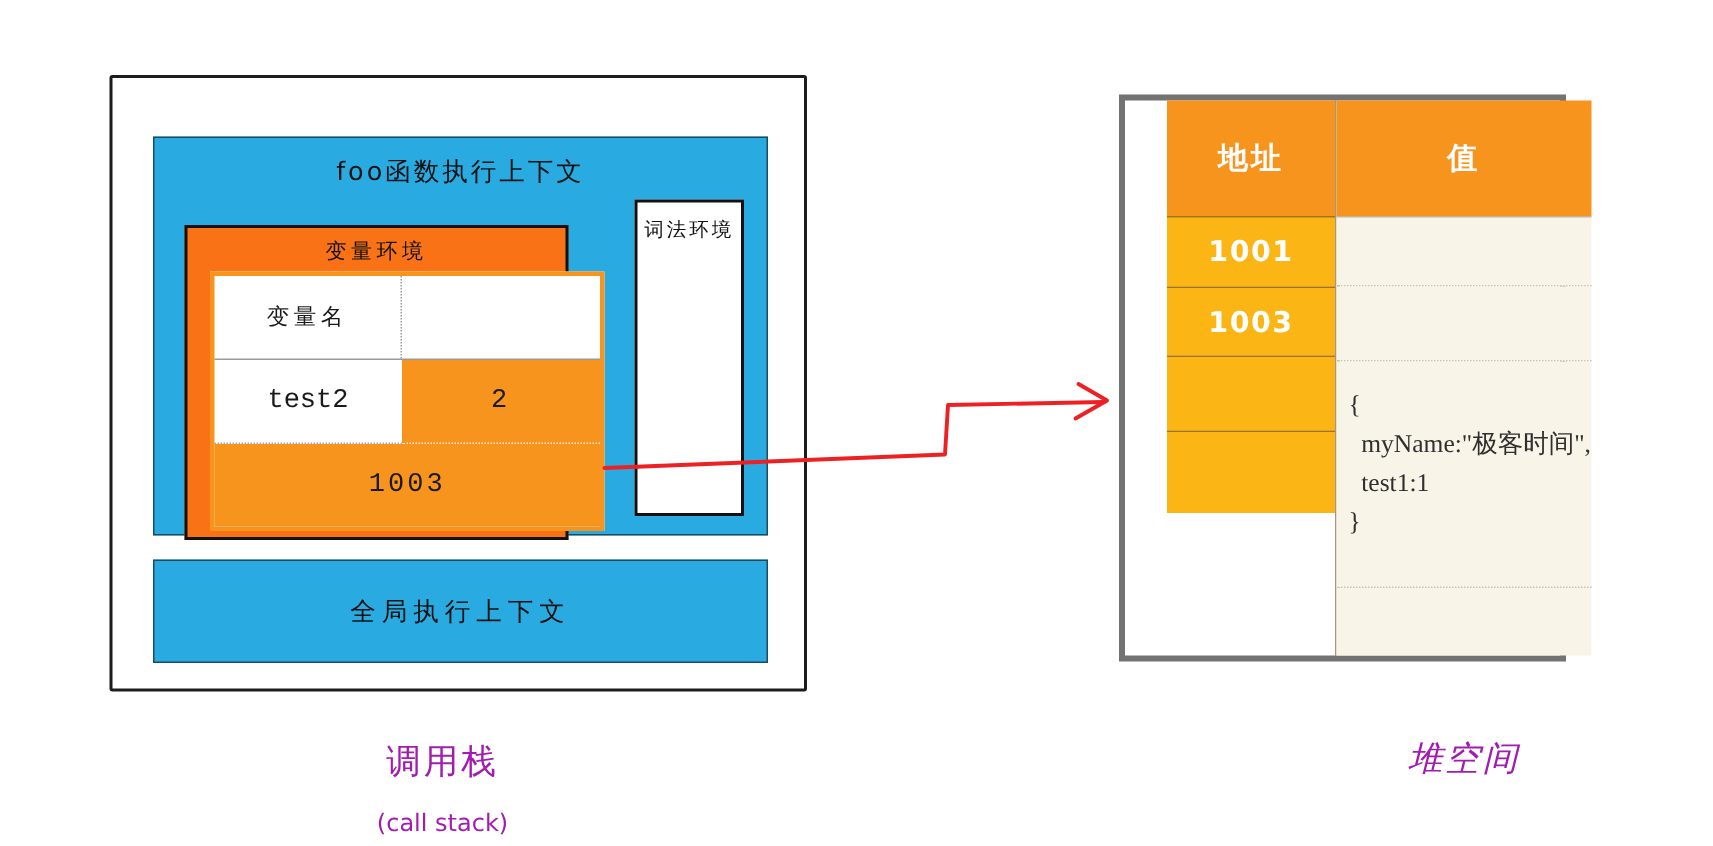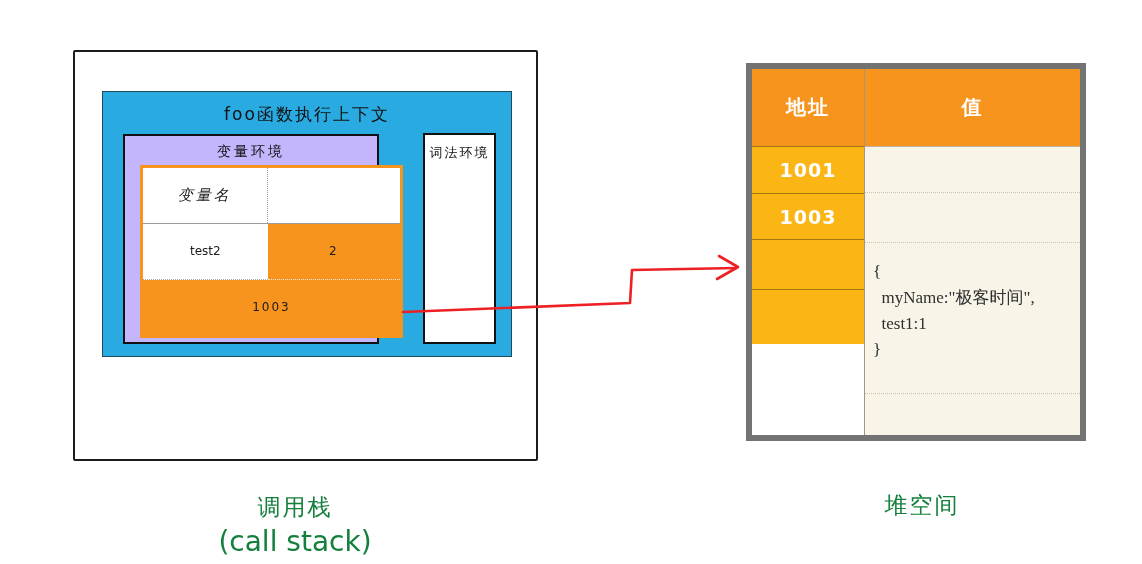--- a/index.html
+++ b/index.html
@@ -34,23 +34,23 @@
   }
   .foo-title {
     margin-top: 11px;
     text-align: center;
     font-size: 17px;
     letter-spacing: 2px;
     color: #111;
   }
   .var-env {
     position: absolute;
-    left: 20px; top: 42px;
+    left: 20px; top: 58px;
     width: 256px; height: 210px;
-    background: #c4b5fd;
+    background: #f97316;
     border: 2px solid #111;
   }
   .var-env-title {
     margin-top: 7px;
     text-align: center;
     font-size: 14px;
     letter-spacing: 3px;
     color: #111;
   }
   .var-table {
@@ -66,22 +66,22 @@
   .vt-row.vt-head { border-bottom: 1.5px solid #9a9a9a; }
   .vt-cell {
     display: flex;
     align-items: center;
     justify-content: center;
     color: #1a1a1a;
   }
   .vt-cell.c-name { flex: 0 0 48.5%; }
   .vt-cell.c-val  { flex: 1; }
   .vt-head .vt-cell { font-size: 15px; letter-spacing: 3px; }
-  .vt-head .c-name { border-right: 1.5px dotted #9a9a9a; font-style: italic; }
-  .vt-body .vt-cell { font-size: 12px; }
+  .vt-head .c-name { border-right: 1.5px dotted #9a9a9a; }
+  .vt-body .vt-cell { font-size: 18px; font-family: Liberation Mono, monospace; }
   .vt-body .c-val { background: #F7941E; letter-spacing: 2px; }
   .vt-row.r-mid .c-name { border-bottom: 1.5px dotted #aaaaaa; }
   .vt-row.r-mid .c-val  { border-bottom: 1.5px dotted rgba(255,255,255,0.8); }
   .lex-env {
     position: absolute;
     left: 320px; top: 41px;
     width: 73px; height: 211px;
     background: #ffffff;
     border: 2px solid #111;
     text-align: center;
@@ -102,34 +102,35 @@
     align-items: center;
     justify-content: center;
     font-size: 17px;
     letter-spacing: 4px;
     color: #111;
   }
 
   .caption {
     position: absolute;
     text-align: center;
-    color: #15803d;
+    color: #a21caf;
   }
   .caption .cap-zh { font-size: 23px; letter-spacing: 2px; }
-  .caption .cap-en { font-size: 28px; margin-top: 2px; }
+  .caption .cap-en { font-size: 16px; margin-top: 16px; }
   .cs-caption  { left: 65px;  top: 492px; width: 460px; }
-  .heap-caption{ left: 792px; top: 490px; width: 260px; }
+  .heap-caption{ left: 846px; top: 490px; width: 260px; font-style: italic; }
 
   
   .heap-table {
     position: absolute;
     left: 746px; top: 63px;
-    width: 340px; height: 378px;
-    display: flex;
-    border: 6px solid #737373;
+    width: 298px; height: 378px;
+    display: flex;
+    border: 4px solid #737373;
+    padding-left: 28px;
   }
   .h-col { display: flex; flex-direction: column; }
   .h-addr { flex: 0 0 112px; }
   .h-val  { flex: 1; border-left: 1px solid rgba(95,62,18,0.55); }
   .h-head {
     flex: 0 0 77px;
     background: #F7941E;
     color: #ffffff;
     font-weight: bold;
     font-size: 20px;
@@ -197,20 +198,23 @@
             <div class="vt-cell c-val">1003</div>
           </div>
         </div>
       </div>
 
       <div class="lex-env">
         <div class="lex-env-title">词法环境</div>
       </div>
     </div>
 
+    <div class="global-ctx">
+      <span>全局执行上下文</span>
+    </div>
   </div>
 
   <div class="caption cs-caption">
     <div class="cap-zh">调用栈</div>
     <div class="cap-en">(call stack)</div>
   </div>
 
   <div class="heap-table">
     <div class="h-col h-addr">
       <div class="h-head">地址</div>

